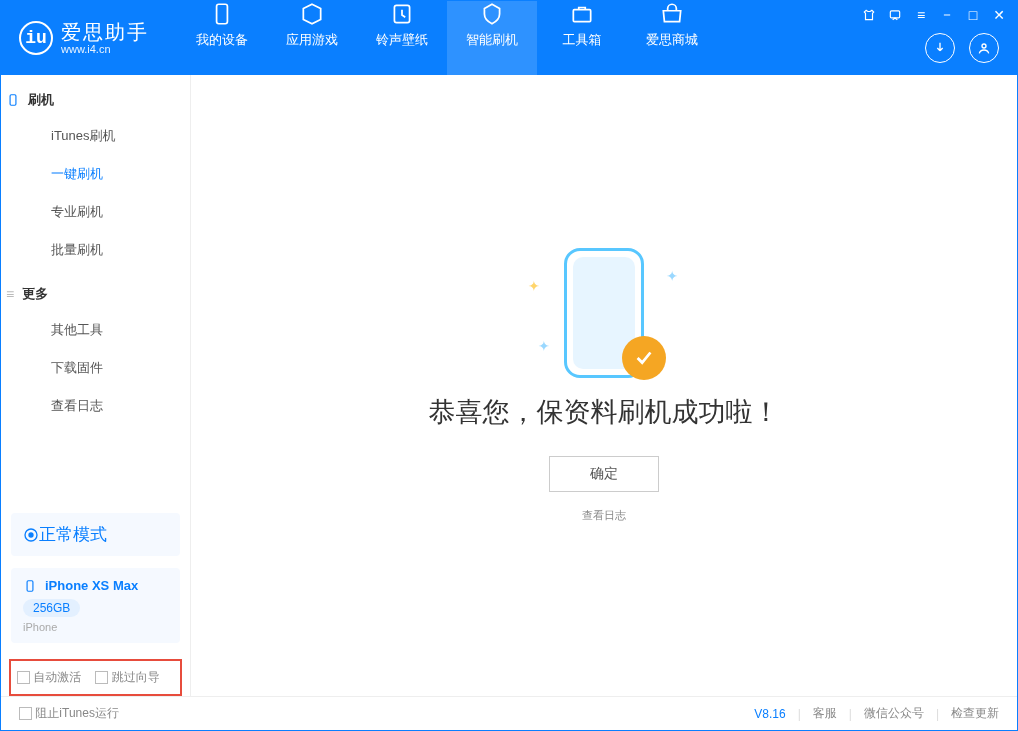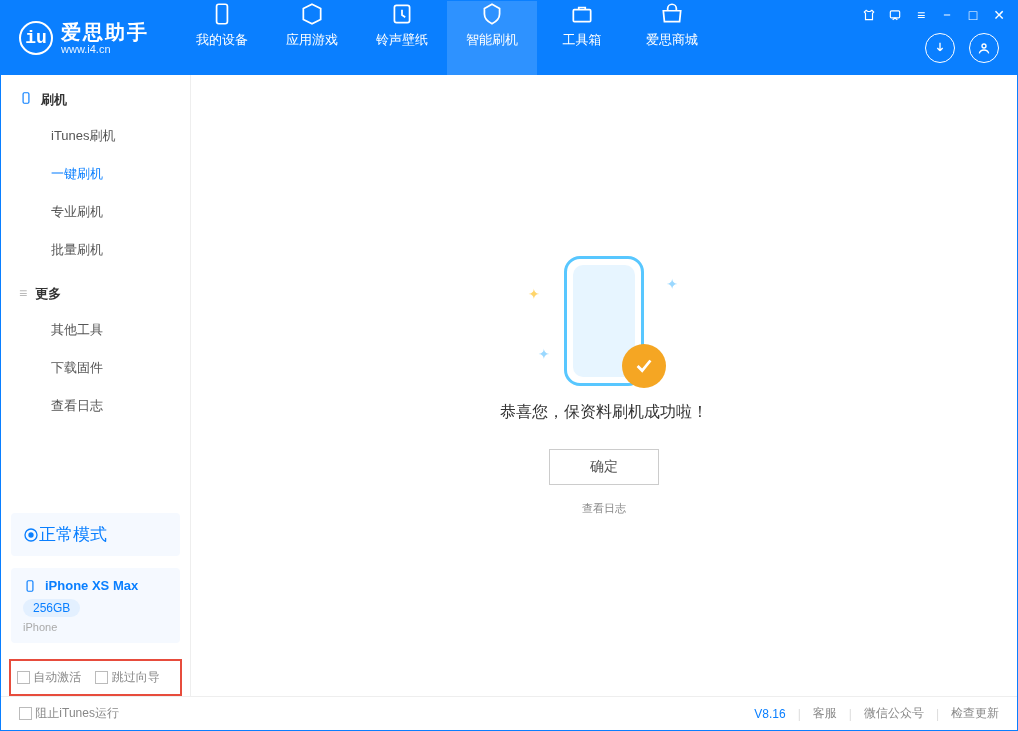--- a/index.html
+++ b/index.html
@@ -2,53 +2,53 @@
 <html><head>
 <meta charset="utf-8">
 <style>
 * { margin: 0; padding: 0; box-sizing: border-box; font-family: "Microsoft YaHei", sans-serif; }
 body { background: #fff; }
 .app-window { width: 1018px; height: 731px; border: 1px solid #0a7fff; display: flex; flex-direction: column; background: #fff; }
 .titlebar { height: 74px; background: linear-gradient(to right, #0a7fff, #0a7fff); display: flex; align-items: center; padding: 0 14px 0 18px; color: #fff; position: relative; }
 .logo-block { display: flex; align-items: center; gap: 8px; margin-right: 28px; }
 .logo-circle { width: 34px; height: 34px; border: 2px solid #fff; border-radius: 50%; display: flex; align-items: center; justify-content: center; font-weight: bold; font-size: 18px; font-family: Liberation Mono, monospace; }
 .logo-text { display: flex; flex-direction: column; line-height: 1.1; }
-.logo-text .cn { font-size: 20px; font-weight: bold; letter-spacing: 2px; }
+.logo-text .cn { font-size: 20px; font-weight: normal; letter-spacing: 2px; }
 .logo-text .en { font-size: 11px; opacity: .9; }
 .nav-tabs { display: flex; height: 100%; }
 .nav-tab { width: 90px; display: flex; flex-direction: column; align-items: center; gap: 4px; cursor: pointer; font-size: 13px; }
 .nav-tab.active { background: rgba(255,255,255,0.15); }
 .nav-tab svg, .nav-tab .ic { width: 26px; height: 26px; }
 .win-controls-top { position: absolute; top: 6px; right: 10px; display: flex; gap: 10px; align-items: center; }
 .win-controls-top .wc { width: 16px; height: 16px; display:flex; align-items:center; justify-content:center; cursor:pointer; font-size: 14px; }
 .win-controls-bottom { position: absolute; right: 18px; bottom: 12px; display: flex; gap: 14px; }
 .circle-btn { width: 30px; height: 30px; border: 1.5px solid #fff; border-radius: 50%; display:flex; align-items:center; justify-content:center; cursor:pointer; }
 
 .body-area { flex: 1; display: flex; min-height: 0; }
 .sidebar { width: 190px; border-right: 1px solid #eee; display: flex; flex-direction: column; font-size: 13px; color: #4d4d4d; }
-.sb-section-title { display: flex; align-items: flex-start; gap: 8px; padding: 16px 14px 8px 18px; font-weight: bold; color: #333; }
+.sb-section-title { display: flex; align-items: center; gap: 8px; padding: 16px 14px 8px 5px; font-weight: bold; color: #333; }
 .sb-items { }
 .sb-item { padding: 10px 10px 10px 50px; cursor: pointer; color: #555; }
 .sb-item.active { color: #0a7fff; }
 .sb-spacer { flex: 1; }
 .mode-box { margin: 6px 10px; background: #f5f9ff; border-radius: 4px; padding: 10px 12px; display:flex; align-items:center; color:#0a7fff; font-size:17px; }
 .device-box { margin: 6px 10px 10px 10px; background: #f5f9ff; border-radius: 4px; padding: 10px 12px; }
 .device-box .name { color:#0a7fff; font-weight:bold; font-size:13px; display:flex; align-items:center; gap:8px; }
 .device-box .cap { margin-top:6px; display:inline-block; background:#e3f0ff; color:#0a7fff; padding:2px 10px; border-radius:10px; font-size:12px; }
 .device-box .type { margin-top:4px; color:#aaa; font-size:11px; }
 .highlight-row { margin: 6px 8px 0 8px; border: 2px solid #e74c3c; padding: 8px 6px; display:flex; align-items:center; gap:14px; font-size:12px; color:#888; }
 .chk { width:13px; height:13px; border:1px solid #bbb; display:inline-block; vertical-align:middle; }
 
 .main { flex: 1; position: relative; display:flex; flex-direction:column; align-items:center; justify-content:center; }
 .success-illust { position:relative; width:140px; height:140px; }
 .phone-shape { width:80px; height:130px; border:3px solid #58c7ff; border-radius:16px; background:#fff; position:absolute; left:30px; top:0; }
 .phone-shape::before { content:""; position:absolute; top:6px; left:6px; right:6px; bottom:6px; border-radius:10px; background:#e7f5ff; }
 .badge { position:absolute; right:8px; bottom:8px; width:44px; height:44px; background:#f5a623; border-radius:50%; display:flex; align-items:center; justify-content:center; }
 .sparkle { position:absolute; color:#ffd56b; font-size:14px; }
-.msg { margin-top:6px; font-size:16px; color:#333; }
+.msg { margin-top:6px; font-size:27px; color:#333; }
 .btn-ok { margin-top:26px; padding:8px 40px; border:1px solid #ccc; background:#fff; font-size:14px; cursor:pointer; color:#555; }
 .link-log { margin-top:16px; color:#888; font-size:11px; cursor:pointer; }
 
 .footer { height: 34px; border-top:1px solid #eee; display:flex; align-items:center; padding:0 18px; font-size:12px; color:#888; }
 .footer .right { margin-left:auto; display:flex; align-items:center; gap:12px; }
 .footer .sep { color:#ddd; }
 .footer .link { color:#888; cursor:pointer; }
 .footer .ver { color:#0a7fff; }
 </style>
 </head>

